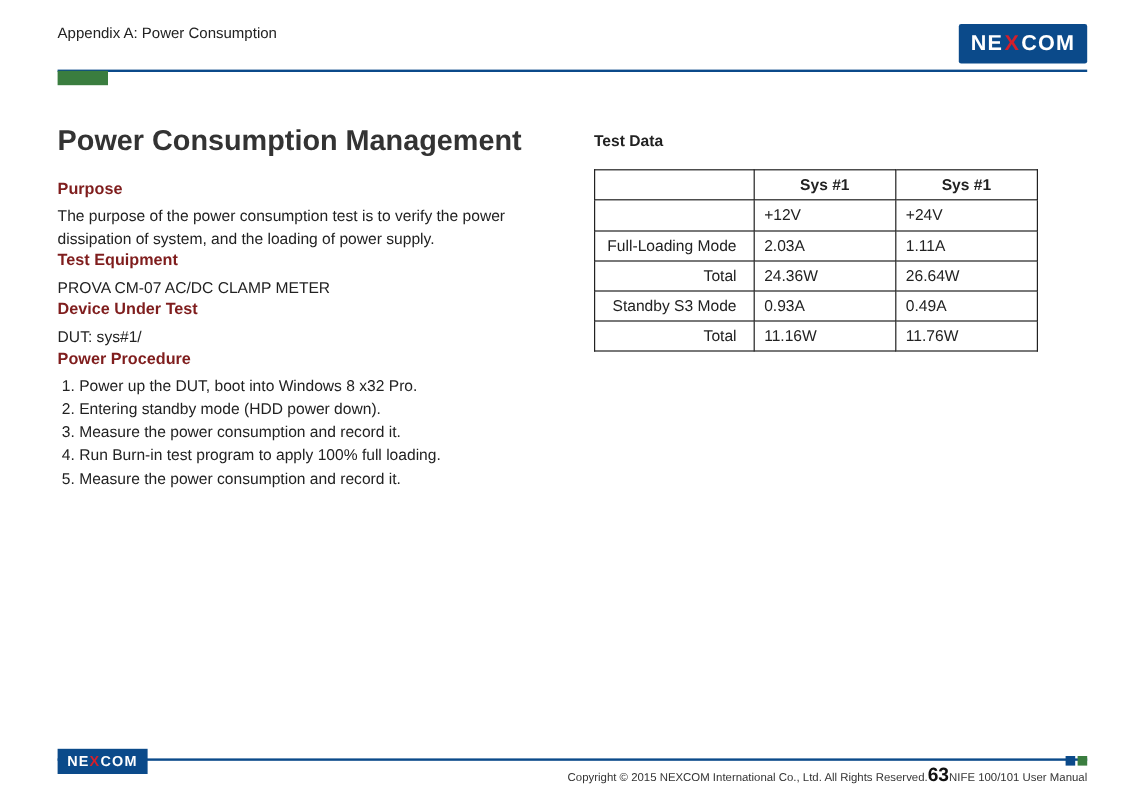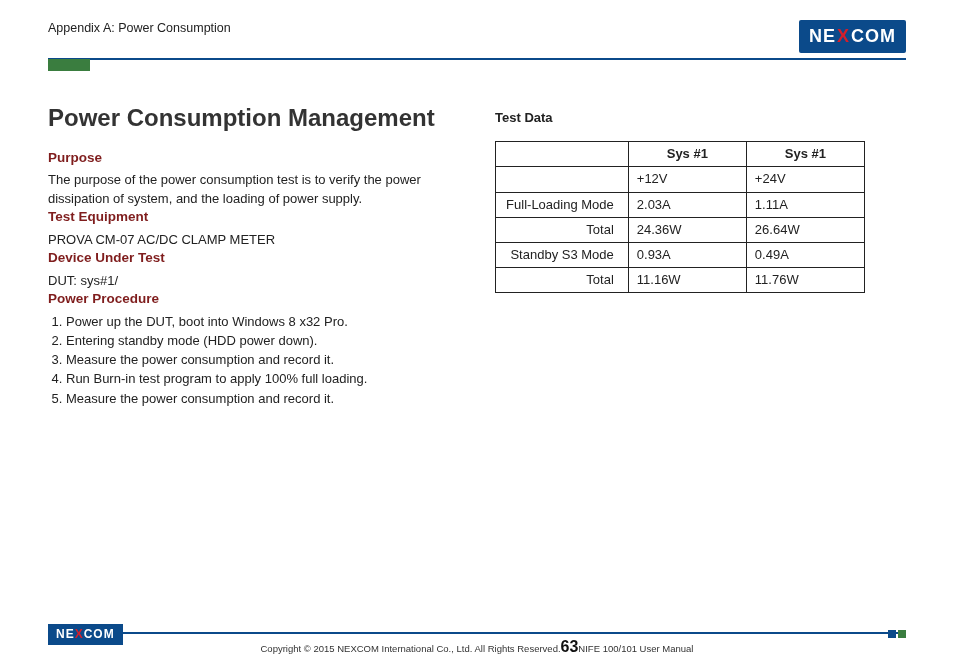--- a/index.html
+++ b/index.html
@@ -108,21 +108,21 @@
   .footer-mark {
     display: inline-flex; gap: 2px;
   }
   .footer-mark span {
     width: 8px; height: 8px; display: inline-block;
   }
   .footer-mark .b { background: #0b4a8a; }
   .footer-mark .g { background: #3a7d3f; }
   .footer-meta {
     display: flex;
-    justify-content: center;
+    justify-content: flex-end;
     align-items: baseline;
     font-size: 9.5px;
     color: #333;
     margin-top: 2px;
   }
   .page-num { font-size: 16px; font-weight: 700; color: #111; }
 </style>
 </head>
 <body>
 

